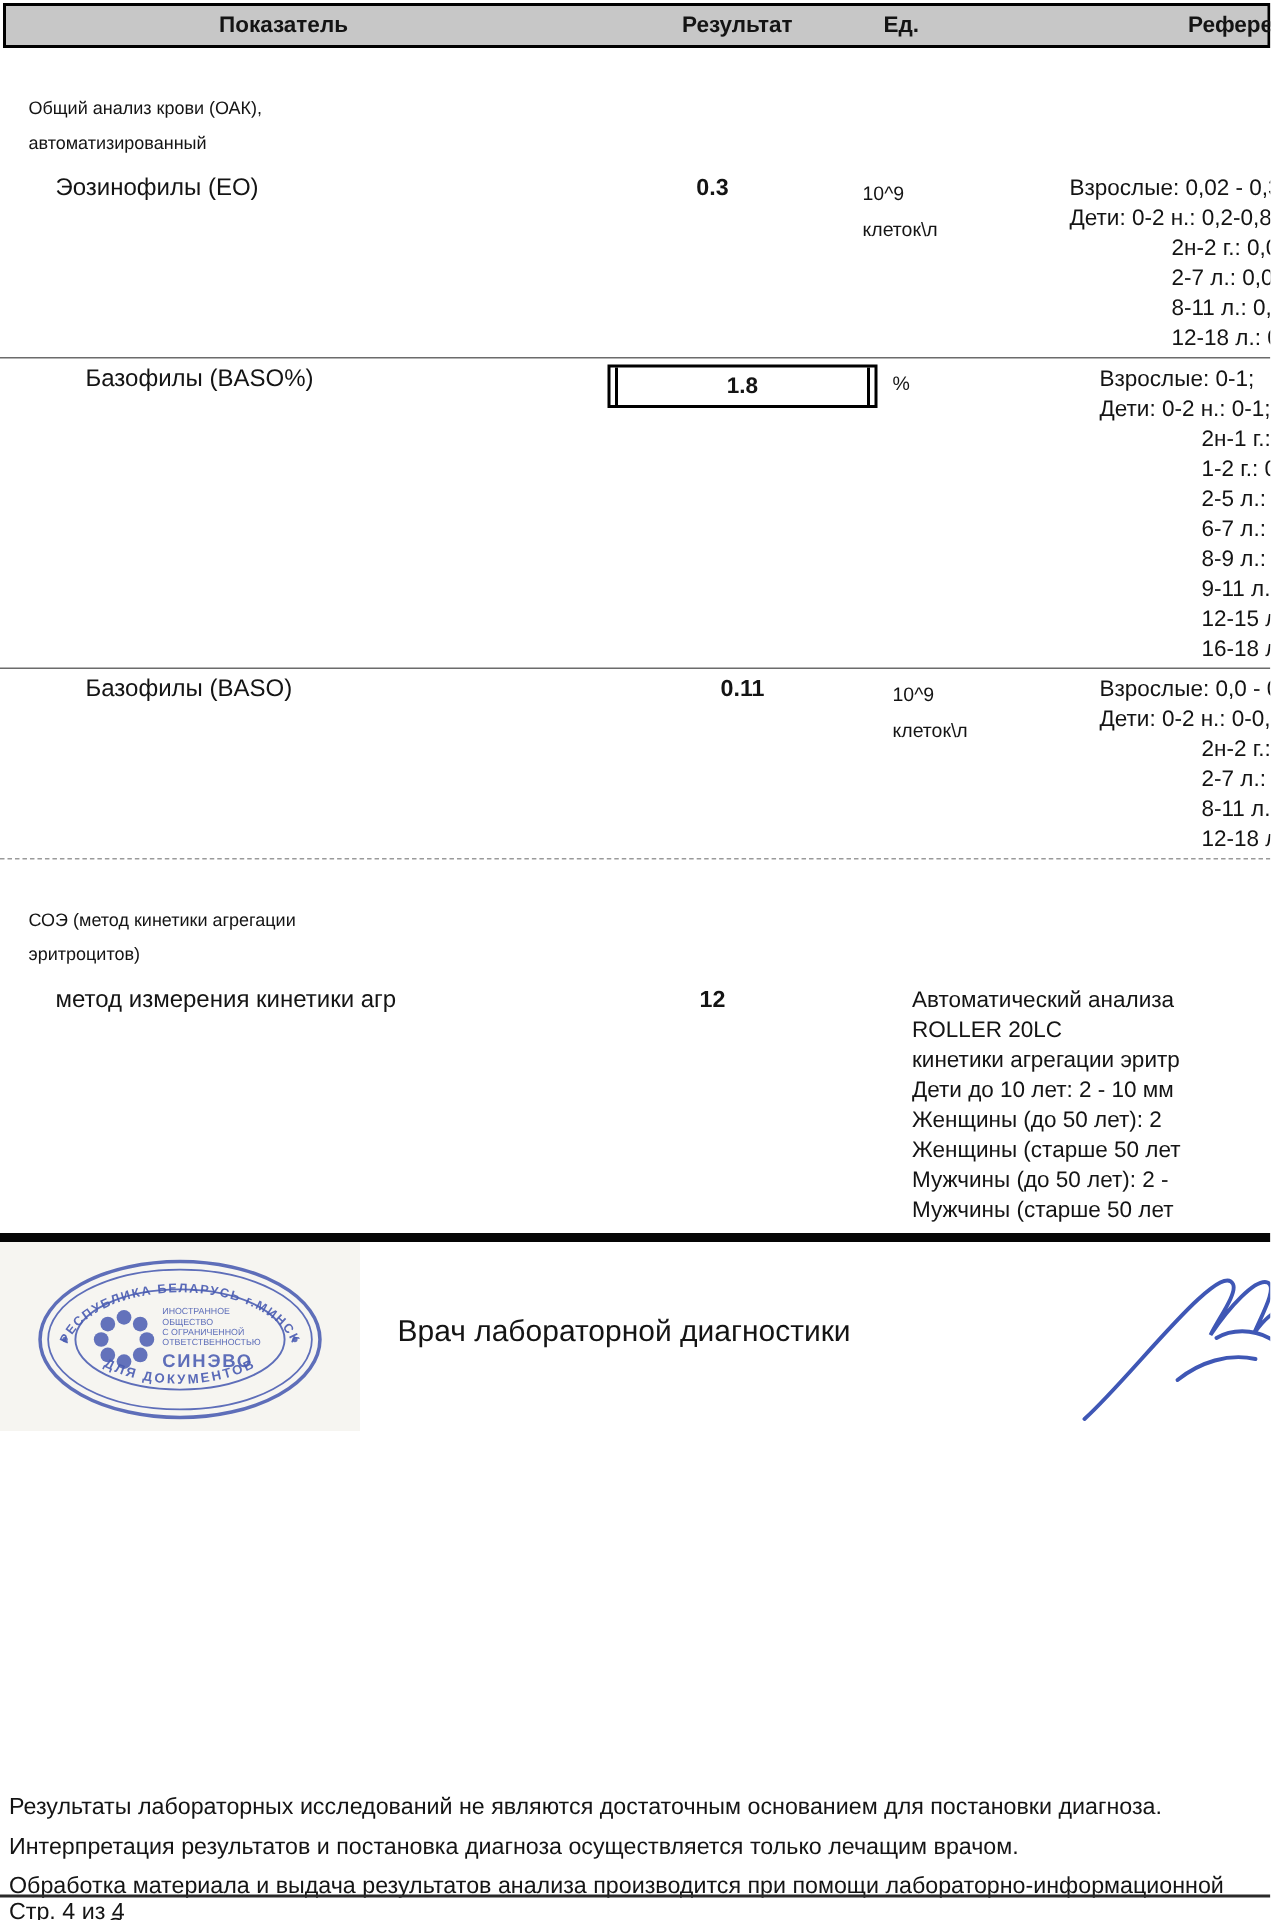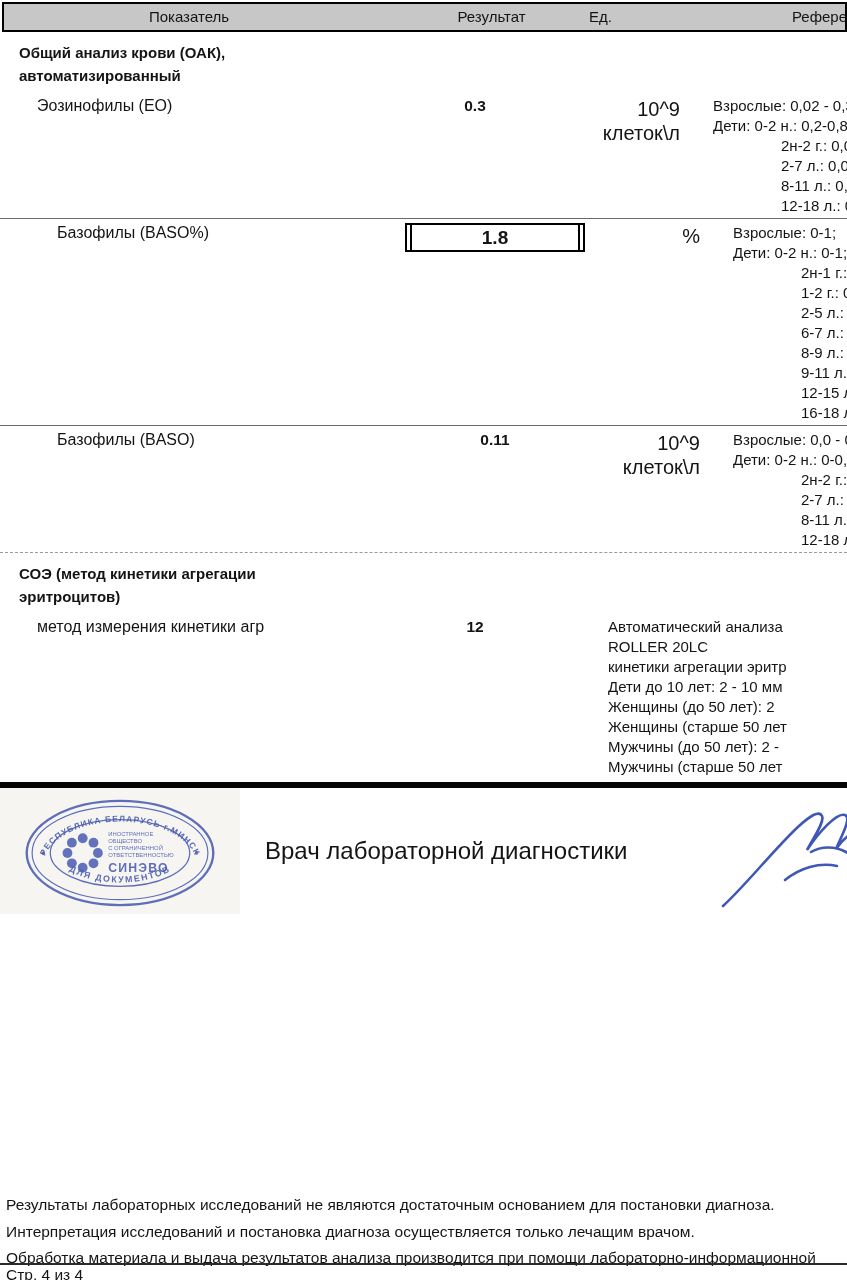--- a/index.html
+++ b/index.html
@@ -5,53 +5,53 @@
   html,body{margin:0;padding:0;background:#fff;}
   .page{
     position:relative;width:847px;height:1280px;background:#ffffff;
     font-family:"Liberation Sans", sans-serif;color:#141414;overflow:hidden;
   }
   
   .thead{
     position:relative;margin:2px 0 0 2px;height:30px;background:#c7c7c7;
     border:2px solid #000;box-sizing:border-box;
   }
-  .thead span{position:absolute;top:4px;font-size:15px;font-weight:normal;white-space:nowrap;}
+  .thead span{position:absolute;top:4px;font-size:15px;font-weight:bold;white-space:nowrap;}
   .th-indicator{left:0;width:370px;text-align:center;}
   .th-result{left:400px;width:175px;text-align:center;}
   .th-unit{left:585px;width:80px;}
   .th-reference{left:788px;}
   
   .tbody{width:847px;}
   .section + .section{border-top:1px dashed #9a9a9a;}
-  .sec-title{padding:9px 0 5px 19px;font-size:15px;font-weight:bold;line-height:23px;}
+  .sec-title{padding:9px 0 5px 19px;font-size:12px;font-weight:normal;line-height:23px;margin-top:20px;}
   .row{display:grid;grid-template-columns:375px 200px 105px 1fr;padding:4px 0 2px 0;}
   .section .row + .row{border-top:1px solid #6b6b6b;padding-left:20px;}
   .c1{padding-left:37px;font-size:16px;line-height:20px;}
   .c2{text-align:center;}
   .rval{font-size:15.5px;font-weight:bold;line-height:20px;}
   .rbox{
     position:relative;width:180px;height:29px;margin:0 auto;border:2px solid #000;
     display:flex;align-items:center;justify-content:center;
-    font-size:19px;font-weight:bold;background:#fff;box-sizing:border-box;
+    font-size:15px;font-weight:bold;background:#fff;box-sizing:border-box;
   }
   .rbox::before,.rbox::after{content:"";position:absolute;top:0;bottom:0;width:2px;background:#000;}
   .rbox::before{left:3px;}
   .rbox::after{right:3px;}
-  .c3{text-align:right;font-size:20px;line-height:24px;padding-top:1px;}
+  .c3{text-align:left;font-size:13px;line-height:24px;padding-top:1px;}
   .c4{padding-left:33px;font-size:15px;line-height:20px;}
   .ref{white-space:nowrap;}
   .ref.i1{padding-left:68px;}
   
   .thick-line{height:6px;background:#050505;margin-top:3px;}
   
   .sign-area{position:relative;height:140px;}
   .stamp-patch{position:absolute;left:0;top:0;width:240px;height:126px;background:#f6f5f1;}
   .stamp-svg{position:absolute;left:18px;top:10px;}
-  .doctor-label{position:absolute;left:265px;top:49px;font-size:24px;white-space:nowrap;}
+  .doctor-label{position:absolute;left:265px;top:49px;font-size:20px;white-space:nowrap;}
   .signature-svg{position:absolute;right:-18px;top:6px;}
   
   .footer{position:absolute;left:6px;top:1192px;width:841px;font-size:15.5px;line-height:26.5px;}
   .footer-rule{position:absolute;left:0;top:1263px;width:847px;border-top:2px solid #2a2a2a;}
   .page-num{position:absolute;left:6px;top:1266px;font-size:15.5px;}
 </style>
 </head>
 <body>
 
 <div class="page">
@@ -202,19 +202,19 @@
       <g stroke="#3f57b5" stroke-width="2.6" stroke-linecap="round" fill="none">
         <path d="M8,112 C30,92 62,52 84,32 C95,22 104,16 107,22 C110,28 98,44 92,56 C104,38 122,18 130,21 C137,24 126,43 121,55 C130,42 142,34 147,40"></path>
         <path d="M96,58 C106,52 120,52 131,58 C140,63 146,72 149,80"></path>
         <path d="M70,86 C85,74 104,68 122,72"></path>
       </g>
     </svg>
   </div>
 
   <div class="footer">
     <div>Результаты лабораторных исследований не являются достаточным основанием для постановки диагноза.</div>
-    <div>Интерпретация исследований и постановка диагноза осуществляется только лечащим врачом.</div>
+    <div>Интерпретация результатов и постановка диагноза осуществляется только лечащим врачом.</div>
     <div>Обработка материала и выдача результатов анализа производится при помощи лабораторно-информационной системы S</div>
   </div>
   <div class="footer-rule"></div>
   <div class="page-num">Стр. 4 из 4</div>
 
 </div>
 
 </body></html>

